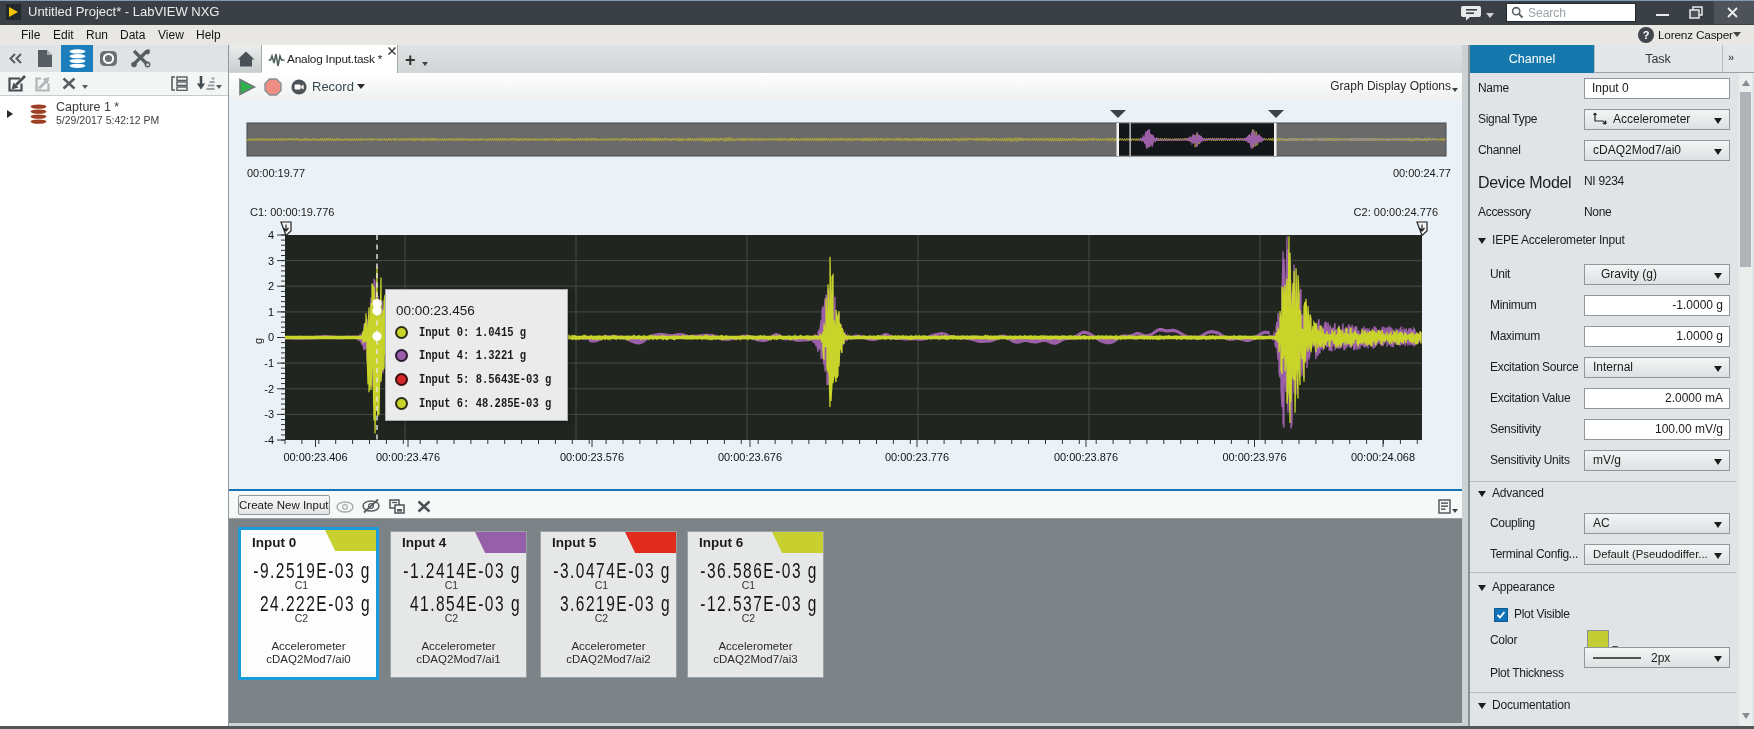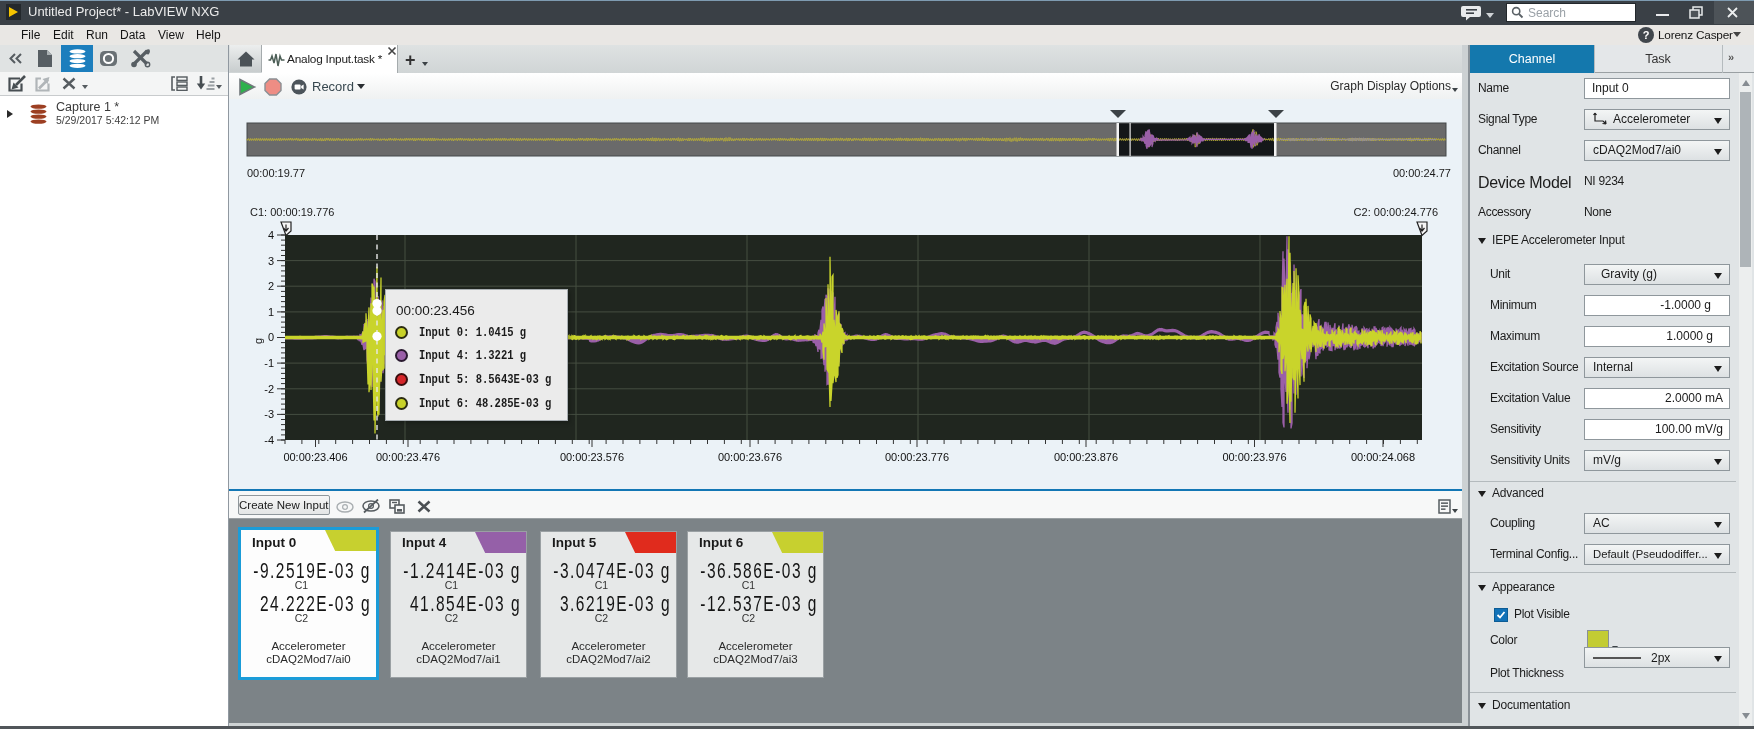--- a/index.html
+++ b/index.html
@@ -302,23 +302,23 @@
 <div class="ab dd" style="left:1584px;top:140px;width:146px;height:21px;box-sizing:border-box;padding-left:8px;white-space:nowrap;overflow:hidden;font-size:12px">cDAQ2Mod7/ai0<div class="din"></div></div>
 <div class="ab lbl" style="left:1478px;top:174px;font-size:16px">Device Model</div>
 <div class="ab lbl" style="left:1584px;top:174px">NI 9234</div>
 <div class="ab lbl" style="left:1478px;top:205px;font-size:12px">Accessory</div>
 <div class="ab lbl" style="left:1584px;top:205px">None</div>
 <div class="ab" style="left:1478px;top:238px;width:0;height:0;border-left:4.5px solid transparent;border-right:4.5px solid transparent;border-top:6px solid #1c1c1c"></div>
 <div class="ab hdr" style="left:1492px;top:233px">IEPE Accelerometer Input</div>
 <div class="ab lbl" style="left:1490px;top:267px;font-size:12px">Unit</div>
 <div class="ab dd" style="left:1584px;top:264px;width:146px;height:21px;box-sizing:border-box;padding-left:16px;white-space:nowrap;overflow:hidden;font-size:12px">Gravity (g)<div class="din"></div></div>
 <div class="ab lbl" style="left:1490px;top:298px;font-size:12px">Minimum</div>
-<div class="ab inp" style="left:1584px;top:295px;width:146px;height:21px;box-sizing:border-box;padding-right:18px;text-align:right">-1.0000 g</div>
+<div class="ab inp" style="left:1584px;top:295px;width:146px;height:21px;box-sizing:border-box;padding-right:6px;text-align:right">-1.0000 g</div>
 <div class="ab lbl" style="left:1490px;top:329px;font-size:12px">Maximum</div>
-<div class="ab inp" style="left:1584px;top:326px;width:146px;height:21px;box-sizing:border-box;padding-right:16px;text-align:right">1.0000 g</div>
+<div class="ab inp" style="left:1584px;top:326px;width:146px;height:21px;box-sizing:border-box;padding-right:6px;text-align:right">1.0000 g</div>
 <div class="ab lbl" style="left:1490px;top:360px;font-size:12px">Excitation Source</div>
 <div class="ab dd" style="left:1584px;top:357px;width:146px;height:21px;box-sizing:border-box;padding-left:8px;white-space:nowrap;overflow:hidden;font-size:12px">Internal<div class="din"></div></div>
 <div class="ab lbl" style="left:1490px;top:391px;font-size:12px">Excitation Value</div>
 <div class="ab inp" style="left:1584px;top:388px;width:146px;height:21px;box-sizing:border-box;padding-right:6px;text-align:right">2.0000 mA</div>
 <div class="ab lbl" style="left:1490px;top:422px;font-size:12px">Sensitivity</div>
 <div class="ab inp" style="left:1584px;top:419px;width:146px;height:21px;box-sizing:border-box;padding-right:6px;text-align:right">100.00 mV/g</div>
 <div class="ab lbl" style="left:1490px;top:453px;font-size:12px">Sensitivity Units</div>
 <div class="ab dd" style="left:1584px;top:450px;width:146px;height:21px;box-sizing:border-box;padding-left:8px;white-space:nowrap;overflow:hidden;font-size:12px">mV/g<div class="din"></div></div>
 <div class="ab" style="left:1470px;top:481px;width:266px;height:1px;background:#b4babd"></div>
 <div class="ab" style="left:1478px;top:491px;width:0;height:0;border-left:4.5px solid transparent;border-right:4.5px solid transparent;border-top:6px solid #1c1c1c"></div>

